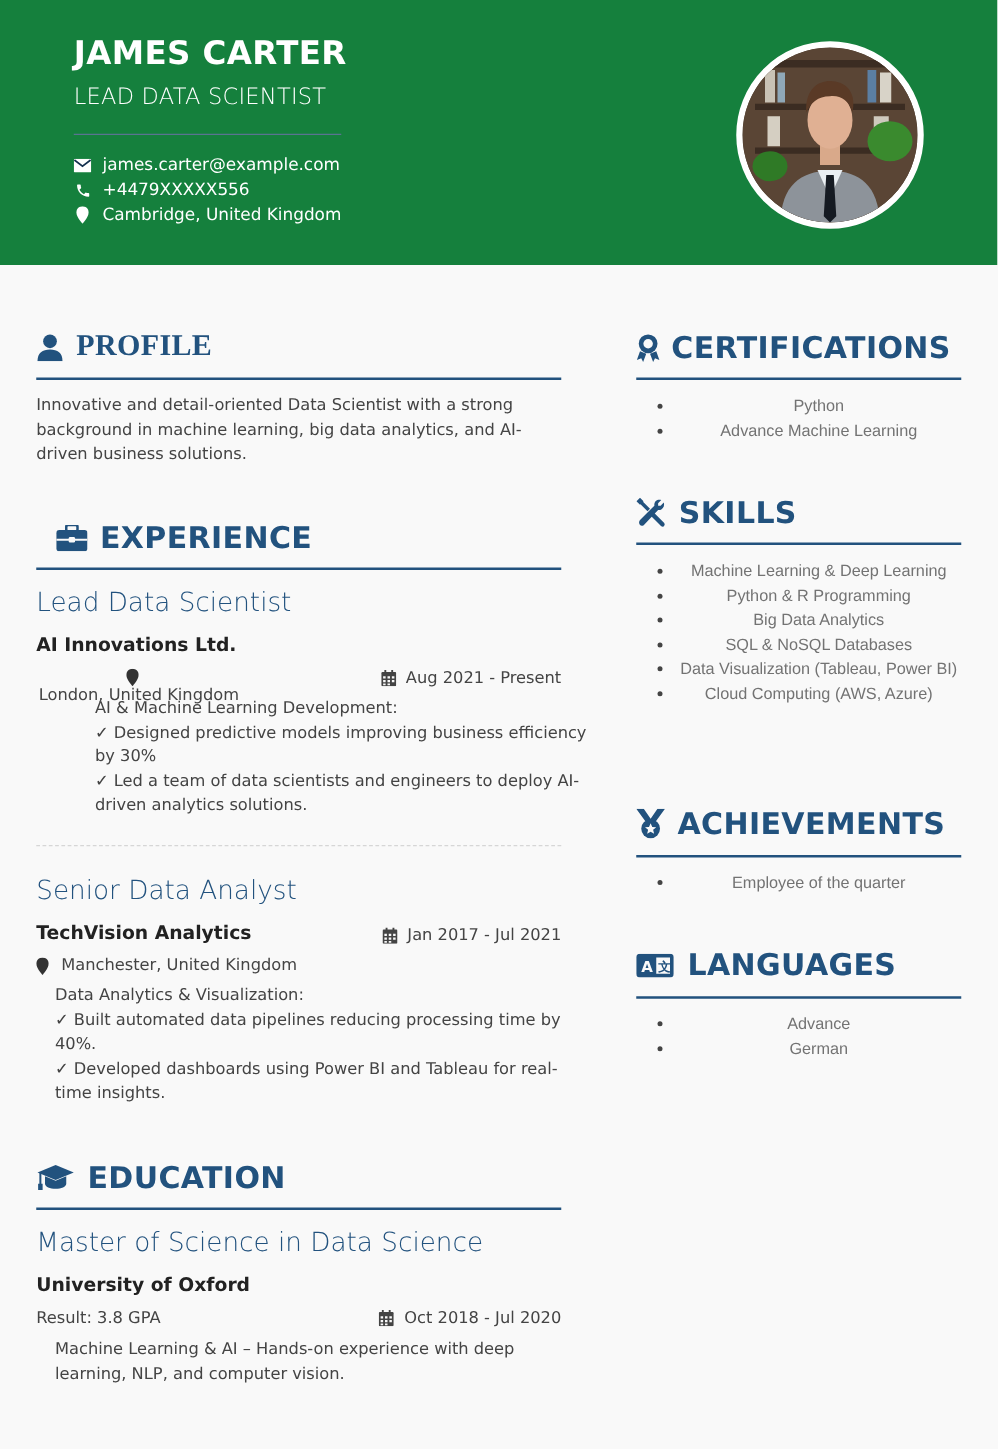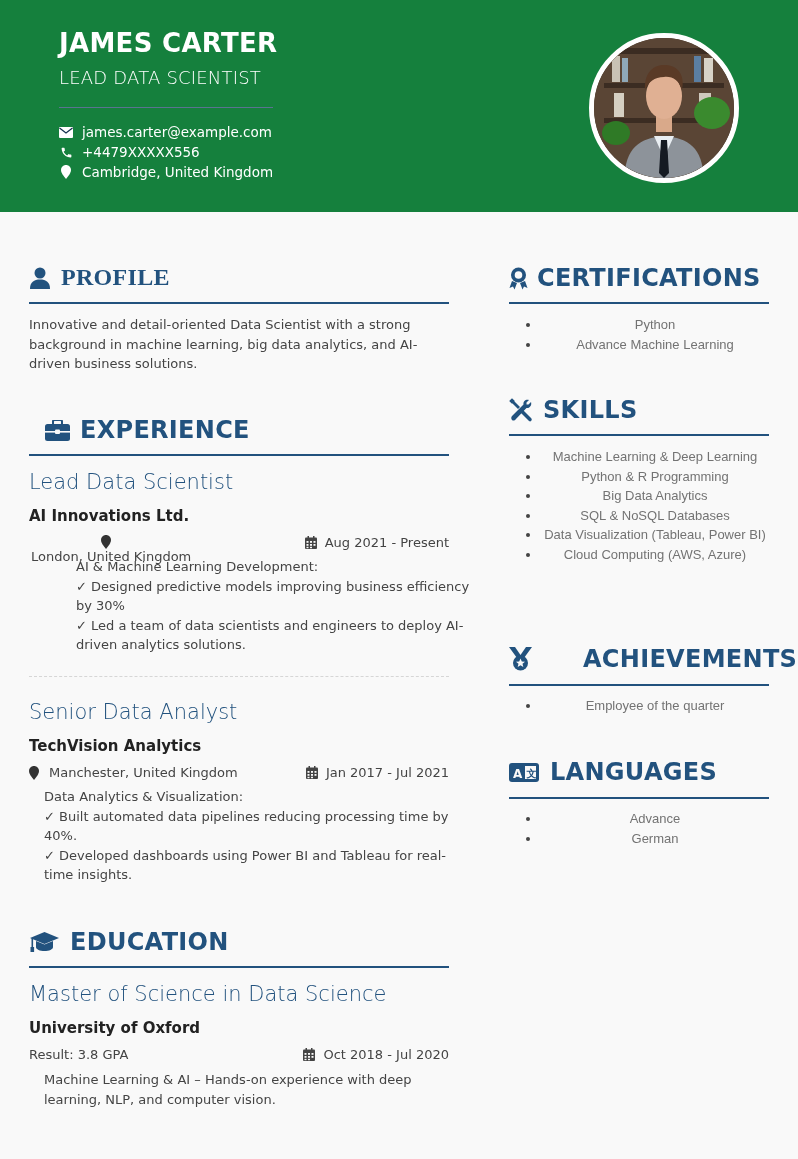--- a/index.html
+++ b/index.html
@@ -156,21 +156,21 @@
 <div class="job-title" style="left:29px; top:700px;">Senior Data Analyst</div>
 <div class="company" style="left:29px; top:737px;">TechVision Analytics</div>
 <div class="meta" style="left:29px; top:765px;text-align:right;">
   <span class="mic">
       <svg width="10" height="14" viewBox="0 0 10 14">
         <path fill="#333" d="M5 0C2.2 0 0 2.2 0 5c0 3.5 5 9 5 9s5-5.5 5-9c0-2.8-2.2-5-5-5z"></path>
       </svg>
     </span>
   <span style="margin-left:2px;">Manchester, United Kingdom</span>
 </div>
-<div class="meta" style="right:349px; top:765px;padding-left:24px;">
+<div class="meta" style="right:349px; top:741px;padding-left:24px;">
   <span class="mic">
       <svg width="12" height="13" viewBox="0 0 12 13">
         <rect x="0" y="1.5" width="12" height="11.5" rx="1" fill="#444"></rect>
         <rect x="2.5" y="0" width="1.5" height="3" fill="#444"></rect>
         <rect x="8" y="0" width="1.5" height="3" fill="#444"></rect>
         <g fill="#f9f9f9">
           <rect x="1.5" y="5" width="2" height="1.8"></rect>
           <rect x="5" y="5" width="2" height="1.8"></rect>
           <rect x="8.5" y="5" width="2" height="1.8"></rect>
           <rect x="1.5" y="8" width="2" height="1.8"></rect>
@@ -259,21 +259,21 @@
 <div class="sec-rule" style="left:509px; top:434px; width:260px;"></div>
 <ul class="blist" style="left:509px; top:447px; width:260px;">
   <li>Machine Learning &amp; Deep Learning</li>
   <li>Python &amp; R Programming</li>
   <li>Big Data Analytics</li>
   <li>SQL &amp; NoSQL Databases</li>
   <li>Data Visualization (Tableau, Power BI)</li>
   <li>Cloud Computing (AWS, Azure)</li>
 </ul>
 
-<div class="sec-head" style="left:509px; top:645px;gap:41px;">
+<div class="sec-head" style="left:509px; top:645px;">
   <span class="sic">
     <svg width="23" height="24" viewBox="0 0 23 24">
         <path d="M0 0 L6 0 L11.5 8 L17 0 L23 0 L15 11 L8 11 Z" fill="#22527e"></path>
         <circle cx="11.5" cy="16" r="7.5" fill="#22527e"></circle>
         <path d="M11.5 11.5 L12.8 14.5 L16 14.7 L13.5 16.8 L14.3 20 L11.5 18.3 L8.7 20 L9.5 16.8 L7 14.7 L10.2 14.5 Z" fill="#f9f9f9"></path>
       </svg>
   </span>
   <span>ACHIEVEMENTS</span>
 </div>
 <div class="sec-rule" style="left:509px; top:684px; width:260px;"></div>

